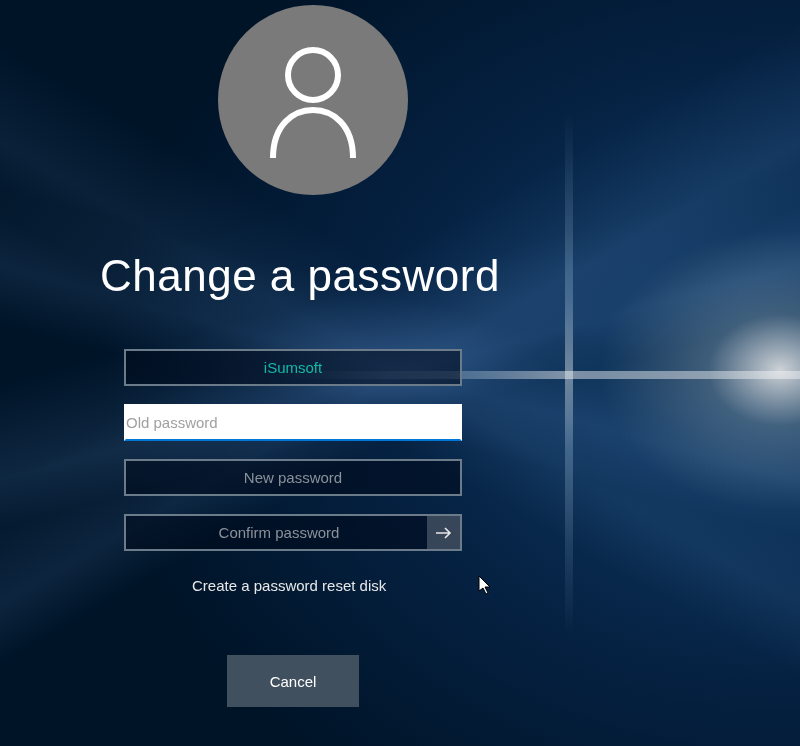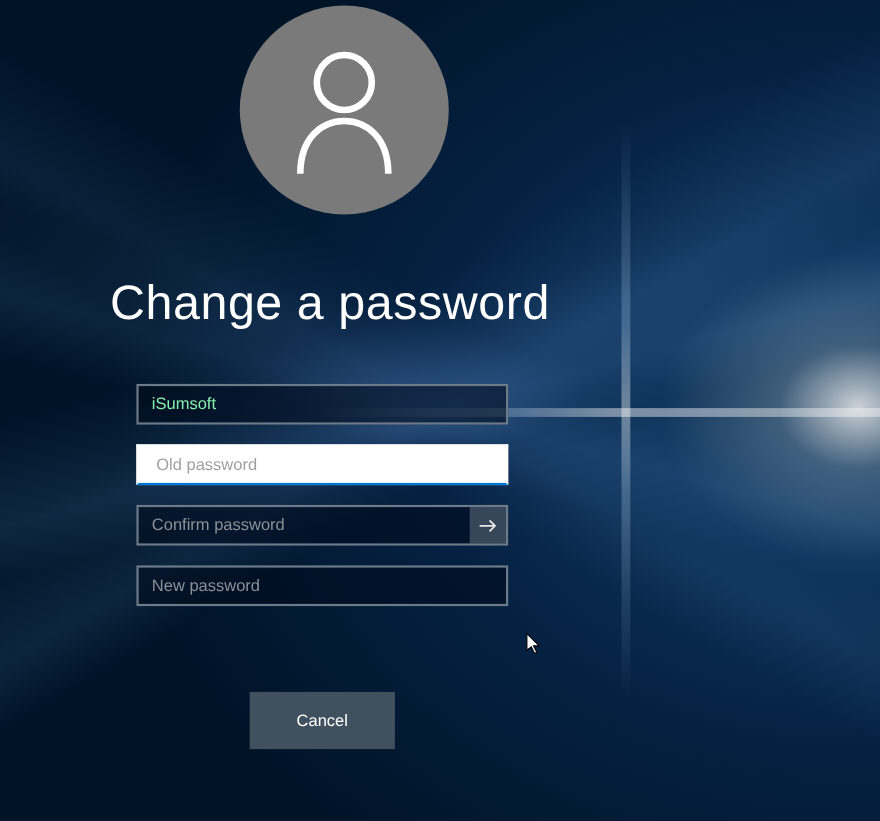--- a/index.html
+++ b/index.html
@@ -95,40 +95,41 @@
       width: 338px;
       height: 37px;
       margin-bottom: 18px;
     }
     
     .input-dark {
       width: 100%;
       height: 100%;
       background: rgba(0,10,25,0.55);
       border: 2px solid #6b7b8a;
-      color: #86efac;
+      color: #14b8a6;
       font-size: 15px;
       padding: 0 12px;
       font-family: inherit;
       outline: none;
+      text-align: center;
     }
     
     .input-dark::placeholder {
       color: #8a9199;
     }
     
     .input-white {
       width: 100%;
       height: 100%;
       background: #ffffff;
       border: 2px solid #ffffff;
       border-bottom: 2px solid #0078d7;
       color: #333333;
       font-size: 15px;
-      padding: 0 16px;
+      padding: 0 0;
       font-family: inherit;
       outline: none;
     }
     
     .input-white::placeholder {
       color: #a0a0a0;
     }
     
     .input-with-submit {
       padding-right: 40px;
@@ -201,32 +202,33 @@
     
     <div class="field-wrap">
       <input type="text" class="input-dark" value="iSumsoft" style="">
     </div>
     
     <div class="field-wrap">
       <input type="password" class="input-white" placeholder="Old password" style="">
     </div>
     
     <div class="field-wrap">
+      <input type="password" class="input-dark" placeholder="New password" style="">
+    </div>
+    
+    <div class="field-wrap">
       <input type="password" class="input-dark input-with-submit" placeholder="Confirm password" style="">
       <button class="submit-arrow">
         <svg width="18" height="14" viewBox="0 0 18 14">
           <path d="M 1 7 L 15 7 M 10 2 L 15 7 L 10 12" fill="none" stroke="#e8e8e8" stroke-width="1.6"></path>
         </svg>
       </button>
     </div>
     
-    <div class="field-wrap">
-      <input type="password" class="input-dark" placeholder="New password" style="">
-    </div>
-    
+    <div class="reset-link">Create a password reset disk</div>
     
     <div>
       <button class="cancel-btn">Cancel</button>
     </div>
     
   </div>
 </div>
 
 <svg class="cursor" width="16" height="22" viewBox="0 0 16 22">
   <path d="M 1 1 L 1 16 L 5 13 L 8 19 L 10 18 L 7 12 L 12 12 Z" fill="#ffffff" stroke="#000000" stroke-width="1"></path>

